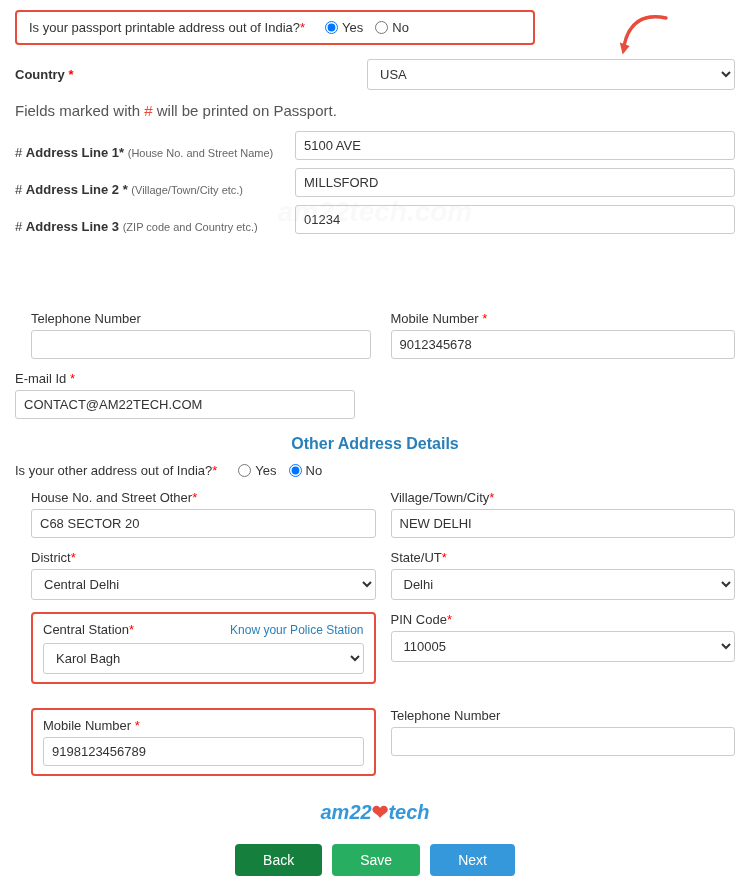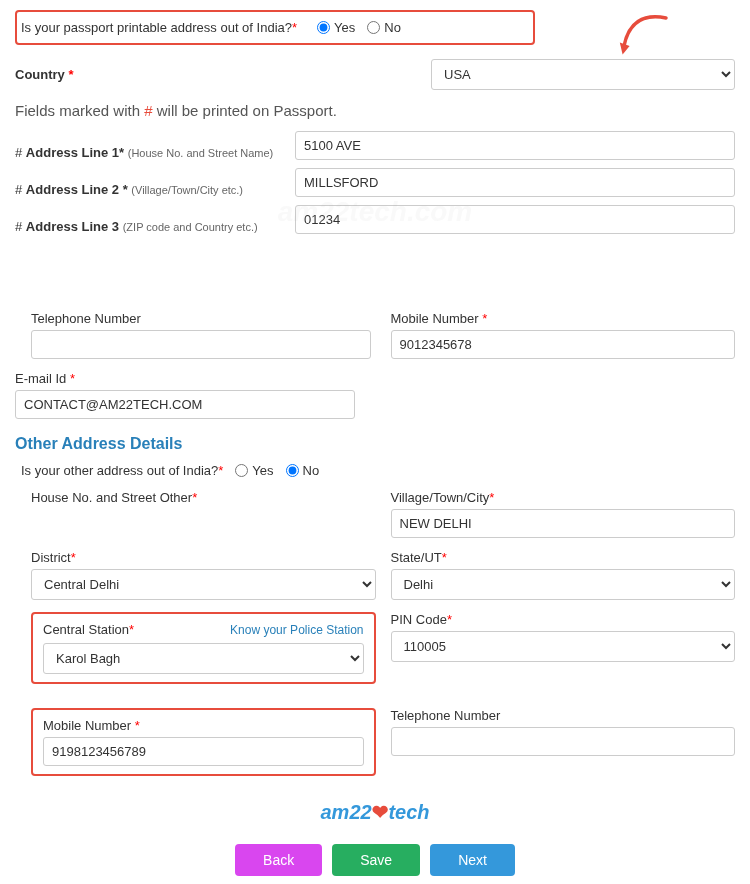--- a/index.html
+++ b/index.html
@@ -8,21 +8,21 @@
       font-size: 13px;
       background: #fff;
       color: #333;
       width: 750px;
       min-height: 884px;
       padding: 10px 15px 20px 15px;
     }
     .passport-question-box {
       border: 2px solid #e74c3c;
       border-radius: 4px;
-      padding: 8px 4px;
+      padding: 8px 12px;
       margin-bottom: 14px;
       display: flex;
       align-items: center;
       gap: 20px;
       max-width: 520px;
     }
     .passport-question-label {
       font-size: 13px;
       color: #333;
     }
@@ -50,21 +50,21 @@
       align-items: center;
       margin-bottom: 12px;
     }
     .country-label {
       font-size: 13px;
       font-weight: bold;
       min-width: 100px;
     }
     .country-select-wrap {
       margin-left: auto;
-      width: 304px;
+      width: 368px;
     }
     select, input[type="text"] {
       width: 100%;
       padding: 6px 8px;
       border: 1px solid #ccc;
       border-radius: 3px;
       font-size: 13px;
       color: #333;
       background: #fff;
     }
@@ -97,27 +97,27 @@
       margin-left: 16px;
     }
     .two-col-row .col {
       flex: 1;
     }
     .section-title {
       color: #2980b9;
       font-size: 16px;
       font-weight: bold;
       margin: 16px 0 10px 0;
+      text-align: center;
     }
     .other-address-question {
       margin-bottom: 12px;
       font-size: 13px;
       display: flex;
-      gap: 12px;
-      margin-left: 6px;
+      gap: 21px;
     }
     .police-station-section {
       border: 2px solid #e74c3c;
       border-radius: 4px;
       padding: 8px 10px;
       margin-bottom: 12px;
     }
     .police-station-header {
       display: flex;
       justify-content: space-between;
@@ -142,21 +142,21 @@
       margin-top: 20px;
     }
     .btn {
       padding: 8px 28px;
       border: none;
       border-radius: 4px;
       font-size: 14px;
       cursor: pointer;
       color: #fff;
     }
-    .btn-back { background-color: #d946ef; }
+    .btn-back { background-color: #15803d; }
     .btn-save { background-color: #27ae60; }
     .btn-next { background-color: #3498db; }
     .watermark-inline {
       color: rgba(160,160,160,0.35);
       font-size: 22px;
       font-weight: bold;
       font-style: italic;
       position: absolute;
       top: 50%;
       left: 50%;
@@ -277,20 +277,21 @@
       <span>No</span>
     </label>
   </div>
 </div>
 
 <div class="two-col-row">
   <div class="col">
     <label class="field-label">
       <span>House No. and Street Other</span><span class="required-star">*</span>
     </label>
+    <input type="text" value="C68 SECTOR 20" style="">
   </div>
   <div class="col">
     <label class="field-label">
       <span>Village/Town/City</span><span class="required-star">*</span>
     </label>
     <input type="text" value="NEW DELHI" style="">
   </div>
 </div>
 
 <div class="two-col-row">

